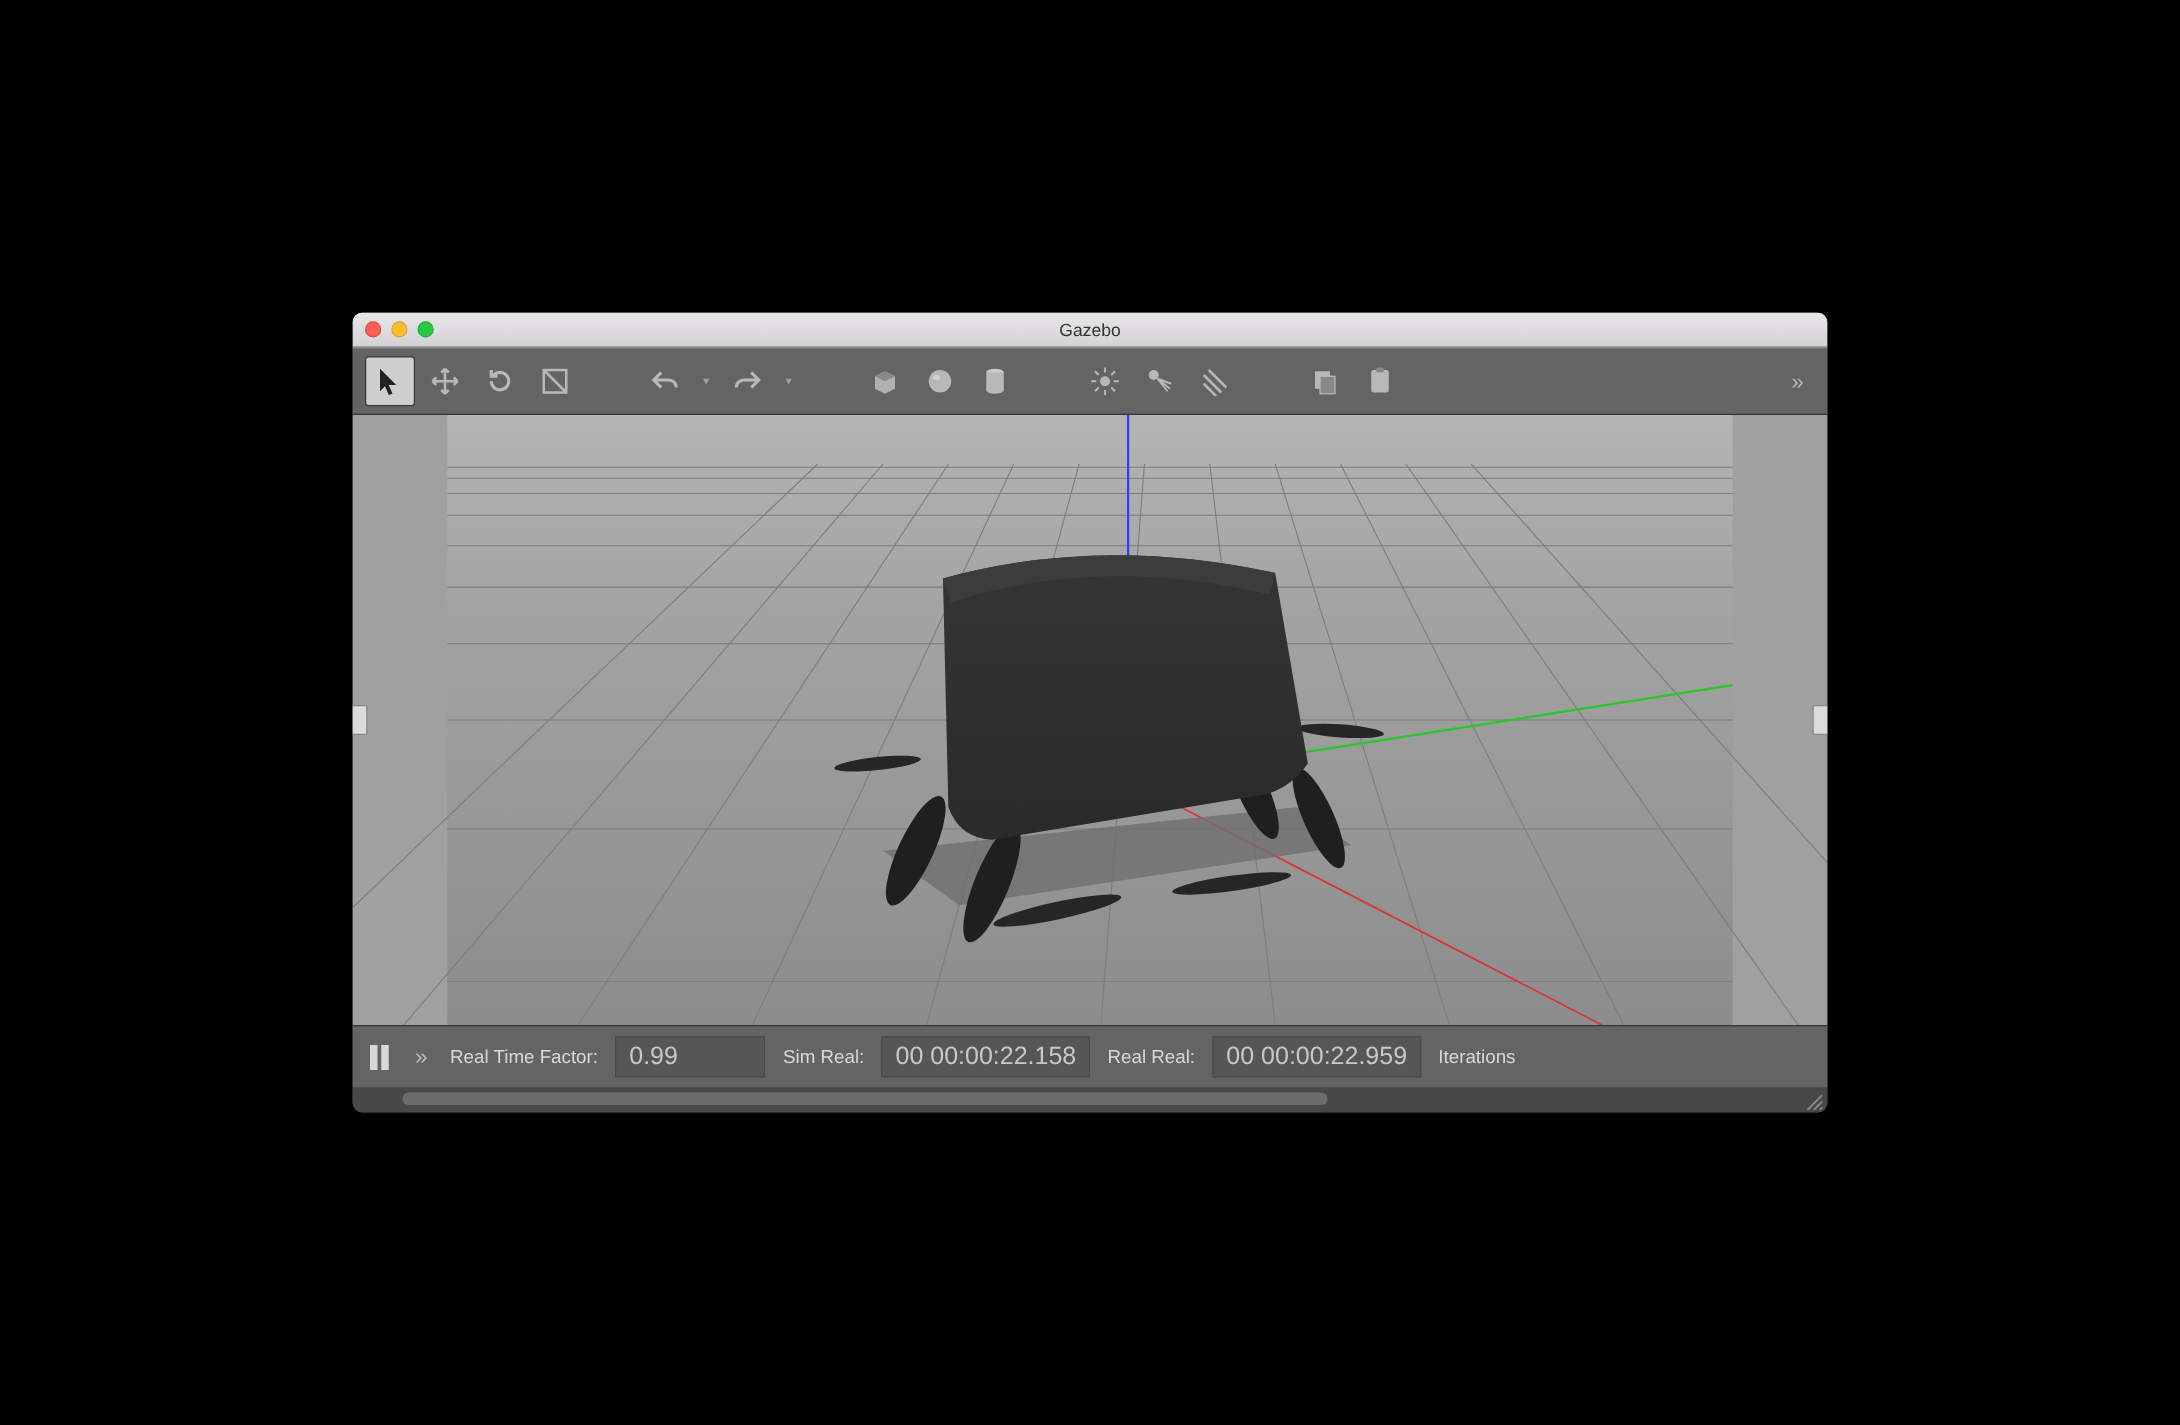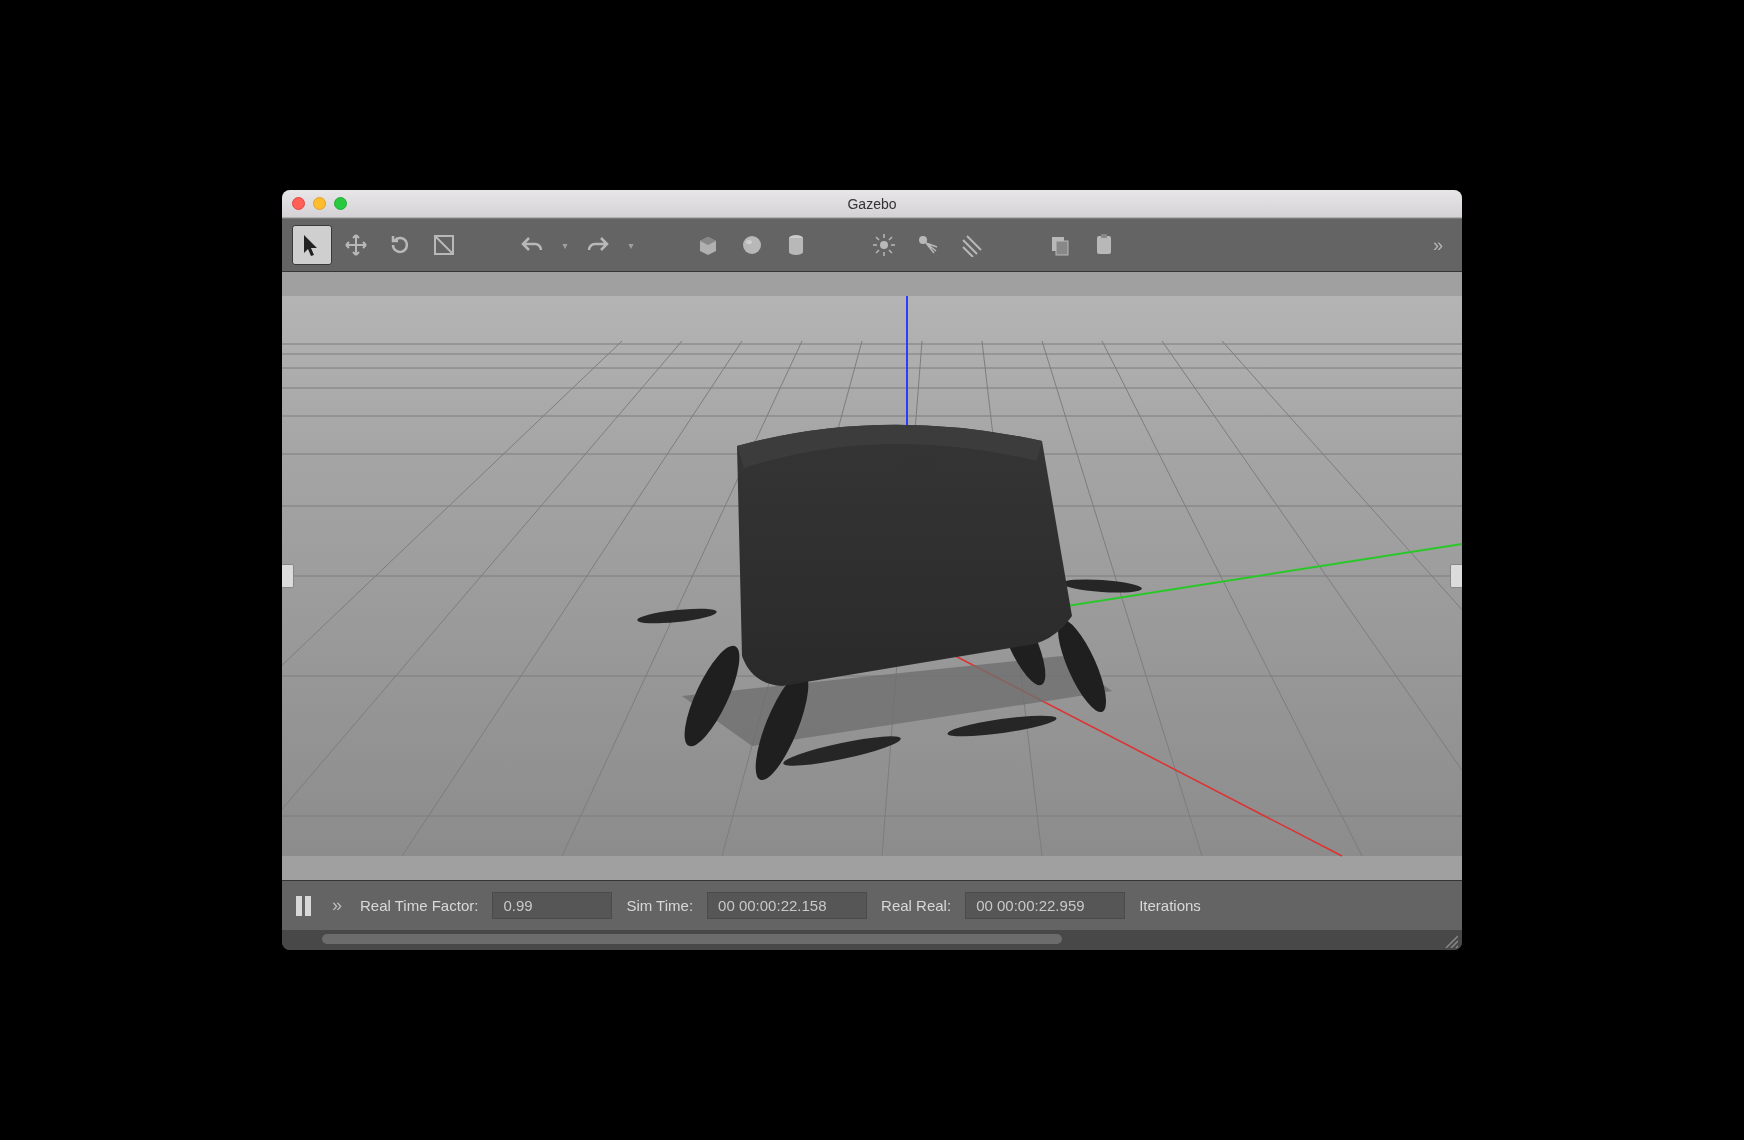--- a/index.html
+++ b/index.html
@@ -8,21 +8,21 @@
     width: 1744px;
     height: 1140px;
     font-family: -apple-system, "Helvetica Neue", Arial, sans-serif;
     display: flex;
     align-items: center;
     justify-content: center;
     overflow: hidden;
   }
   .window {
     width: 1180px;
-    height: 760px;
+    height: 640px;
     background: #484848;
     border-radius: 8px;
     box-shadow: 0 20px 60px rgba(0,0,0,0.7);
     display: flex;
     flex-direction: column;
     overflow: hidden;
     position: relative;
   }
   .titlebar {
     height: 28px;
@@ -99,21 +99,21 @@
   .statusbar .play span { display:inline-block; width:6px; height:20px; background:#d8d8d8;}
   .statusbar .expand { font-size:18px; color:#bdbdbd; letter-spacing:-2px; margin-right:6px;}
   .valuebox {
     background: #565656;
     border: 1px solid #4a4a4a;
     border-radius: 0;
     padding: 4px 10px;
     color: #c8c8c8;
     min-width: 120px;
     font-variant-numeric: tabular-nums;
-    font-size: 15px;
+    font-size: 20px;
   }
   .label { color: #d8d8d8; }
 
   .bottom-scroll {
     height: 20px;
     background: #484848;
     position: relative;
   }
   .bottom-scroll .thumb {
     position:absolute; top:4px; left:40px; width:740px; height:10px;
@@ -324,21 +324,21 @@
   <div class="statusbar">
     <div class="play">
       <span></span>
       <span></span>
     </div>
     <div class="expand">»</div>
 
     <div class="label">Real Time Factor:</div>
     <div class="valuebox">0.99</div>
 
-    <div class="label">Sim Time:</div>
+    <div class="label">Sim Real:</div>
     <div class="valuebox" style="min-width:160px">00 00:00:22.158</div>
 
     <div class="label">Real Real:</div>
     <div class="valuebox" style="min-width:160px">00 00:00:22.959</div>
 
     <div class="label">Iterations</div>
   </div>
 
   <div class="bottom-scroll">
     <div class="thumb"></div>

